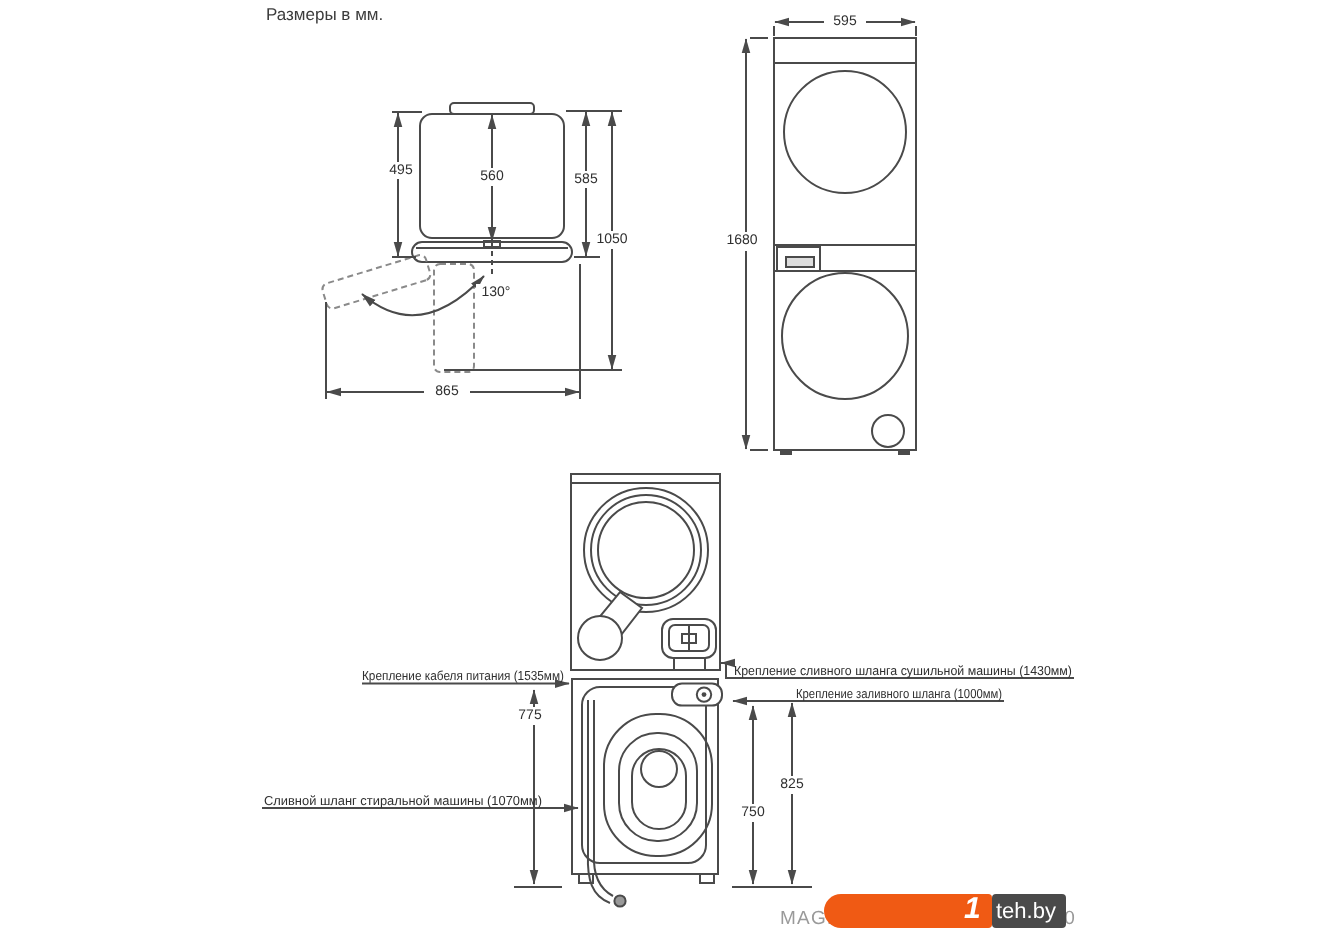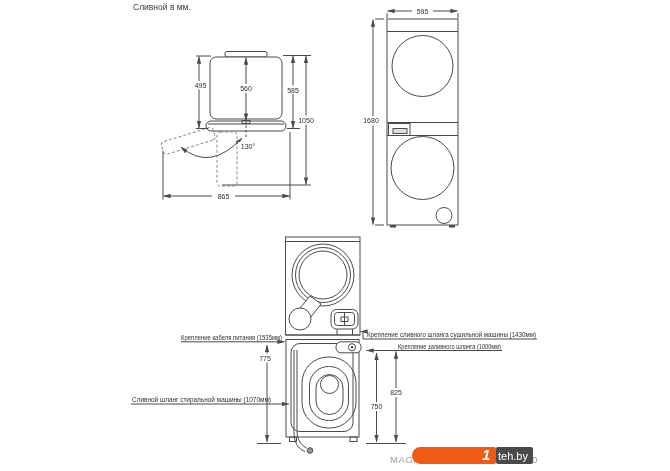--- a/index.html
+++ b/index.html
@@ -18,21 +18,21 @@
   svg text{font-family:"Liberation Sans",sans-serif;fill:#2f2f2f;stroke:none;}
   .dim{font-size:7px;text-anchor:middle;dominant-baseline:central;}
   .lbl{font-size:6.5px;}
   .bg{fill:#ffffff;stroke:none;}
 </style>
 </head>
 <body>
 
 <div class="canvas">
 
-  <div class="title">Сливной в мм.</div>
+  <div class="title">Размеры в мм.</div>
 
   <svg class="diagram" width="670" height="471" viewBox="0 0 670 471">
     <defs>
       <marker id="ar" viewBox="0 0 10 10" refX="9.5" refY="5" markerWidth="7.5" markerHeight="7.5" orient="auto-start-reverse">
         <path d="M0,2.1 L10,5 L0,7.9 z" fill="#4a4a4a"></path>
       </marker>
     </defs>
 
     <g stroke="#4a4a4a" stroke-width="1" fill="none">
       <rect x="225" y="51.5" width="42" height="5.5" rx="2"></rect>

